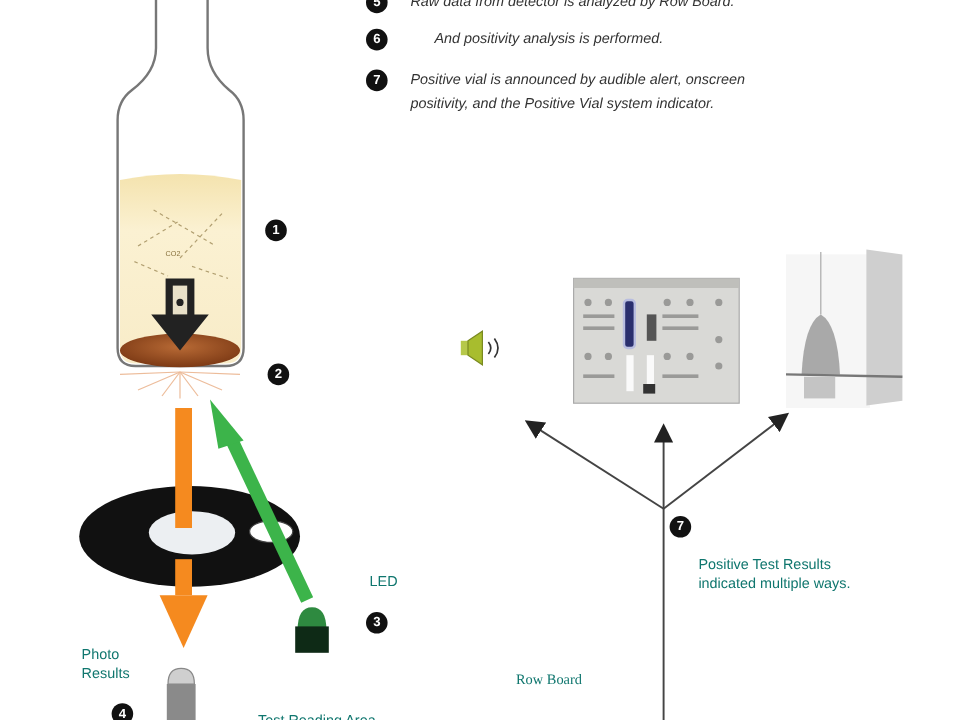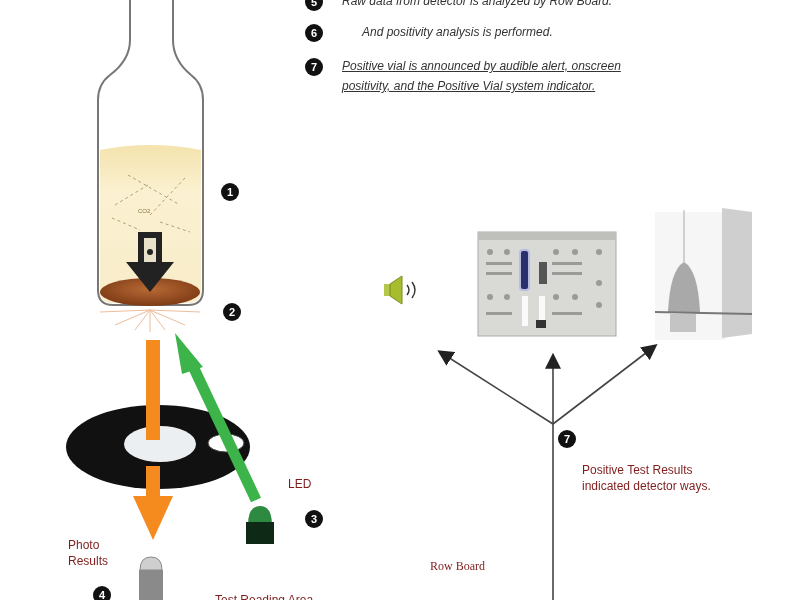--- a/index.html
+++ b/index.html
@@ -1,19 +1,19 @@
 <!DOCTYPE html>
 <html><head>
 <meta charset="utf-8">
 <style>
   html, body { margin:0; padding:0; }
   body { width:800px; height:600px; background:#ffffff; position:relative; overflow:hidden; font-family:"Liberation Sans", sans-serif; }
   .step-badge { position:absolute; width:18px; height:18px; border-radius:50%; background:#111; color:#fff; font-size:11px; font-weight:bold; display:flex; align-items:center; justify-content:center; font-family:"Liberation Sans", sans-serif; }
   .step-text { position:absolute; font-size:12px; color:#333; font-style:italic; line-height:20px; filter:blur(0.4px); }
-  .label { position:absolute; font-size:12px; color:#7f1d1d; line-height:16px; filter:blur(0.3px); }
+  .label { position:absolute; font-size:12px; color:#0f766e; line-height:16px; filter:blur(0.3px); }
   svg { position:absolute; left:0; top:0; }
 </style>
 </head>
 <body>
 
 <svg width="800" height="600" viewBox="0 0 800 600">
   <defs>
     <linearGradient id="liq" x1="0" y1="0" x2="0" y2="1">
       <stop offset="0" stop-color="#f4e3ae"></stop>
       <stop offset="0.3" stop-color="#fbf1d2"></stop>
@@ -138,35 +138,35 @@
 </svg>
 
 <div>
   <div class="step-badge" style="left:305px; top:-7px;">5</div>
   <div class="step-text" style="left:342px; top:-9px;">Raw data from detector is analyzed by Row Board.</div>
 
   <div class="step-badge" style="left:305px; top:24px;">6</div>
   <div class="step-text" style="left:362px; top:22px;">And positivity analysis is performed.</div>
 
   <div class="step-badge" style="left:305px; top:58px;">7</div>
-  <div class="step-text" style="left:342px; top:56px; width:450px;text-decoration:underline;">
+  <div class="step-text" style="left:342px; top:56px; width:450px;">
     <div>Positive vial is announced by audible alert, onscreen</div>
     <div>positivity, and the Positive Vial system indicator.</div>
   </div>
 </div>
 
 <div class="step-badge" style="left:221px; top:183px;">1</div>
 <div class="step-badge" style="left:223px; top:303px;">2</div>
 <div class="step-badge" style="left:305px; top:510px;">3</div>
 <div class="step-badge" style="left:93px; top:586px;">4</div>
 <div class="step-badge" style="left:558px; top:430px;">7</div>
 
-<div class="label" style="left:288px; top:476px;">LED</div>
+<div class="label" style="left:308px; top:476px;">LED</div>
 <div class="label" style="left:68px; top:537px; width:64px;">
   <div>Photo</div>
   <div>Results</div>
 </div>
 <div class="label" style="left:430px; top:558px; font-family:'Liberation Serif', serif;">Row Board</div>
 <div class="label" style="left:215px; top:592px;">Test Reading Area</div>
 <div class="label" style="left:582px; top:462px;">
   <div>Positive Test Results</div>
-  <div>indicated detector ways.</div>
+  <div>indicated multiple ways.</div>
 </div>
 
 </body></html>

